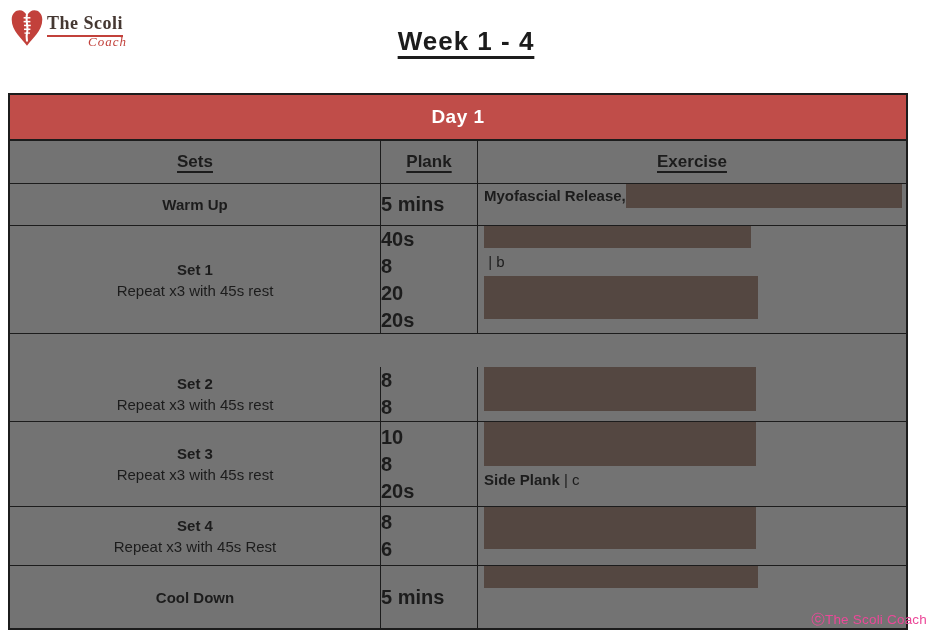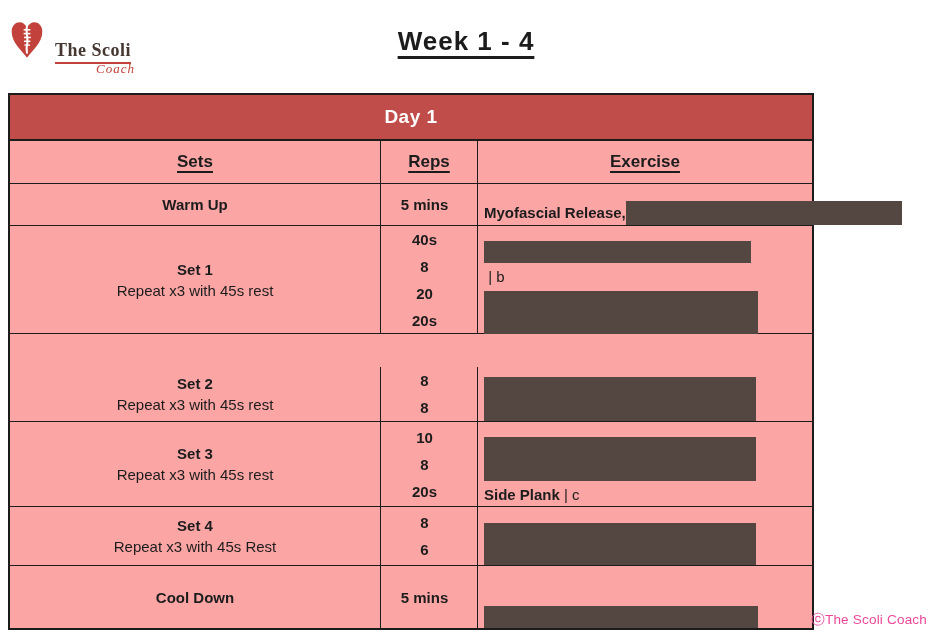--- a/index.html
+++ b/index.html
@@ -12,42 +12,42 @@
   *{box-sizing:border-box;margin:0;padding:0}
   html,body{width:932px;height:644px}
   body{
     background:#fff;
     font-family:"Liberation Sans",sans-serif;
     color:var(--ink);
     position:relative;
     overflow:hidden;
   }
   
-  .logo{position:absolute;top:20px;left:10px;display:flex;align-items:flex-end;gap:11px}
+  .logo{position:absolute;top:8px;left:10px;display:flex;align-items:flex-start;gap:3px}
   .brand-text{position:relative;padding-top:5px}
   .brand-top{
     font-family:"Liberation Serif",serif;font-weight:bold;font-size:18px;
     color:var(--brand-brown);letter-spacing:.5px;
     border-bottom:2px solid var(--brand-red);padding-bottom:1px;display:inline-block;
   }
   .brand-script{
     position:absolute;right:-4px;bottom:-13px;
     font-family:Liberation Serif, serif;font-style:italic;
     color:var(--brand-red);font-size:13px;letter-spacing:1px;margin-left:8px;
   }
   
   .page-title{
     position:absolute;top:26px;left:0;right:0;text-align:center;
     font-size:26px;font-weight:bold;letter-spacing:1px;
     text-decoration:underline;text-decoration-thickness:3px;text-underline-offset:6px;
   }
   
   .table{
-    position:absolute;left:8px;top:93px;width:806px;
-    border:2px solid var(--ink);background:#fca5a5;
+    position:absolute;left:8px;top:93px;width:900px;
+    border:2px solid var(--ink);background:#737373;
   }
   .day-header{
     height:46px;background:var(--red);color:#fff;
     display:flex;align-items:center;justify-content:center;
     font-size:19px;font-weight:bold;letter-spacing:.5px;
     border-bottom:2px solid var(--ink);
   }
   .grid{display:grid;grid-template-columns:371px 97px 1fr}
   .col-row{height:43px;border-bottom:1.5px solid var(--ink)}
   .col-row .col-h{
@@ -55,25 +55,25 @@
     font-size:17px;font-weight:bold;
     text-decoration:underline;text-decoration-thickness:2px;text-underline-offset:4px;
   }
   .c-border{border-right:1.5px solid var(--ink)}
   .row{border-bottom:1.5px solid var(--ink)}
   .row:last-child{border-bottom:none}
   .sets-cell{display:flex;flex-direction:column;align-items:center;justify-content:center;text-align:center}
   .set-title{font-weight:bold;font-size:15px}
   .set-subtitle{font-size:15px;margin-top:4px}
   .reps-cell{
-    display:flex;flex-direction:column;justify-content:center;align-items:center;
-    padding-right:9px;font-weight:bold;font-size:15px;
+    display:flex;flex-direction:column;justify-content:center;align-items:flex-start;
+    padding-right:9px;font-weight:bold;font-size:20px;
   }
   .reps-line{line-height:27px}
-  .ex-cell{display:flex;flex-direction:column;justify-content:flex-end;padding-left:6px;gap:3px}
+  .ex-cell{display:flex;flex-direction:column;justify-content:flex-start;padding-left:6px;gap:3px}
   .ex-line{display:flex;align-items:center;font-size:15px;line-height:22px;white-space:pre}
   .ex-bold{font-weight:bold}
   .redact{background:var(--brown);flex:none}
   
   .copyright{
     position:absolute;top:611px;right:5px;
     font-size:13.5px;color:#ec4899;letter-spacing:.2px;
   }
 </style>
 </head>
@@ -96,21 +96,21 @@
     <span class="brand-script">Coach</span>
   </span>
 </div>
 
 <div class="page-title">Week 1 - 4</div>
 
 <div class="table">
   <div class="day-header">Day 1</div>
   <div class="grid col-row">
     <div class="col-h c-border">Sets</div>
-    <div class="col-h c-border">Reps</div>
+    <div class="col-h c-border">Plank</div>
     <div class="col-h">Exercise</div>
   </div>
   <div id="rows">
       <div class="grid row" style="height: 42px;">
         <div class="sets-cell c-border">
           <div class="set-title">Warm Up</div>
         </div>
         <div class="reps-cell c-border">
           <div class="reps-line">5 mins</div>
         </div>

